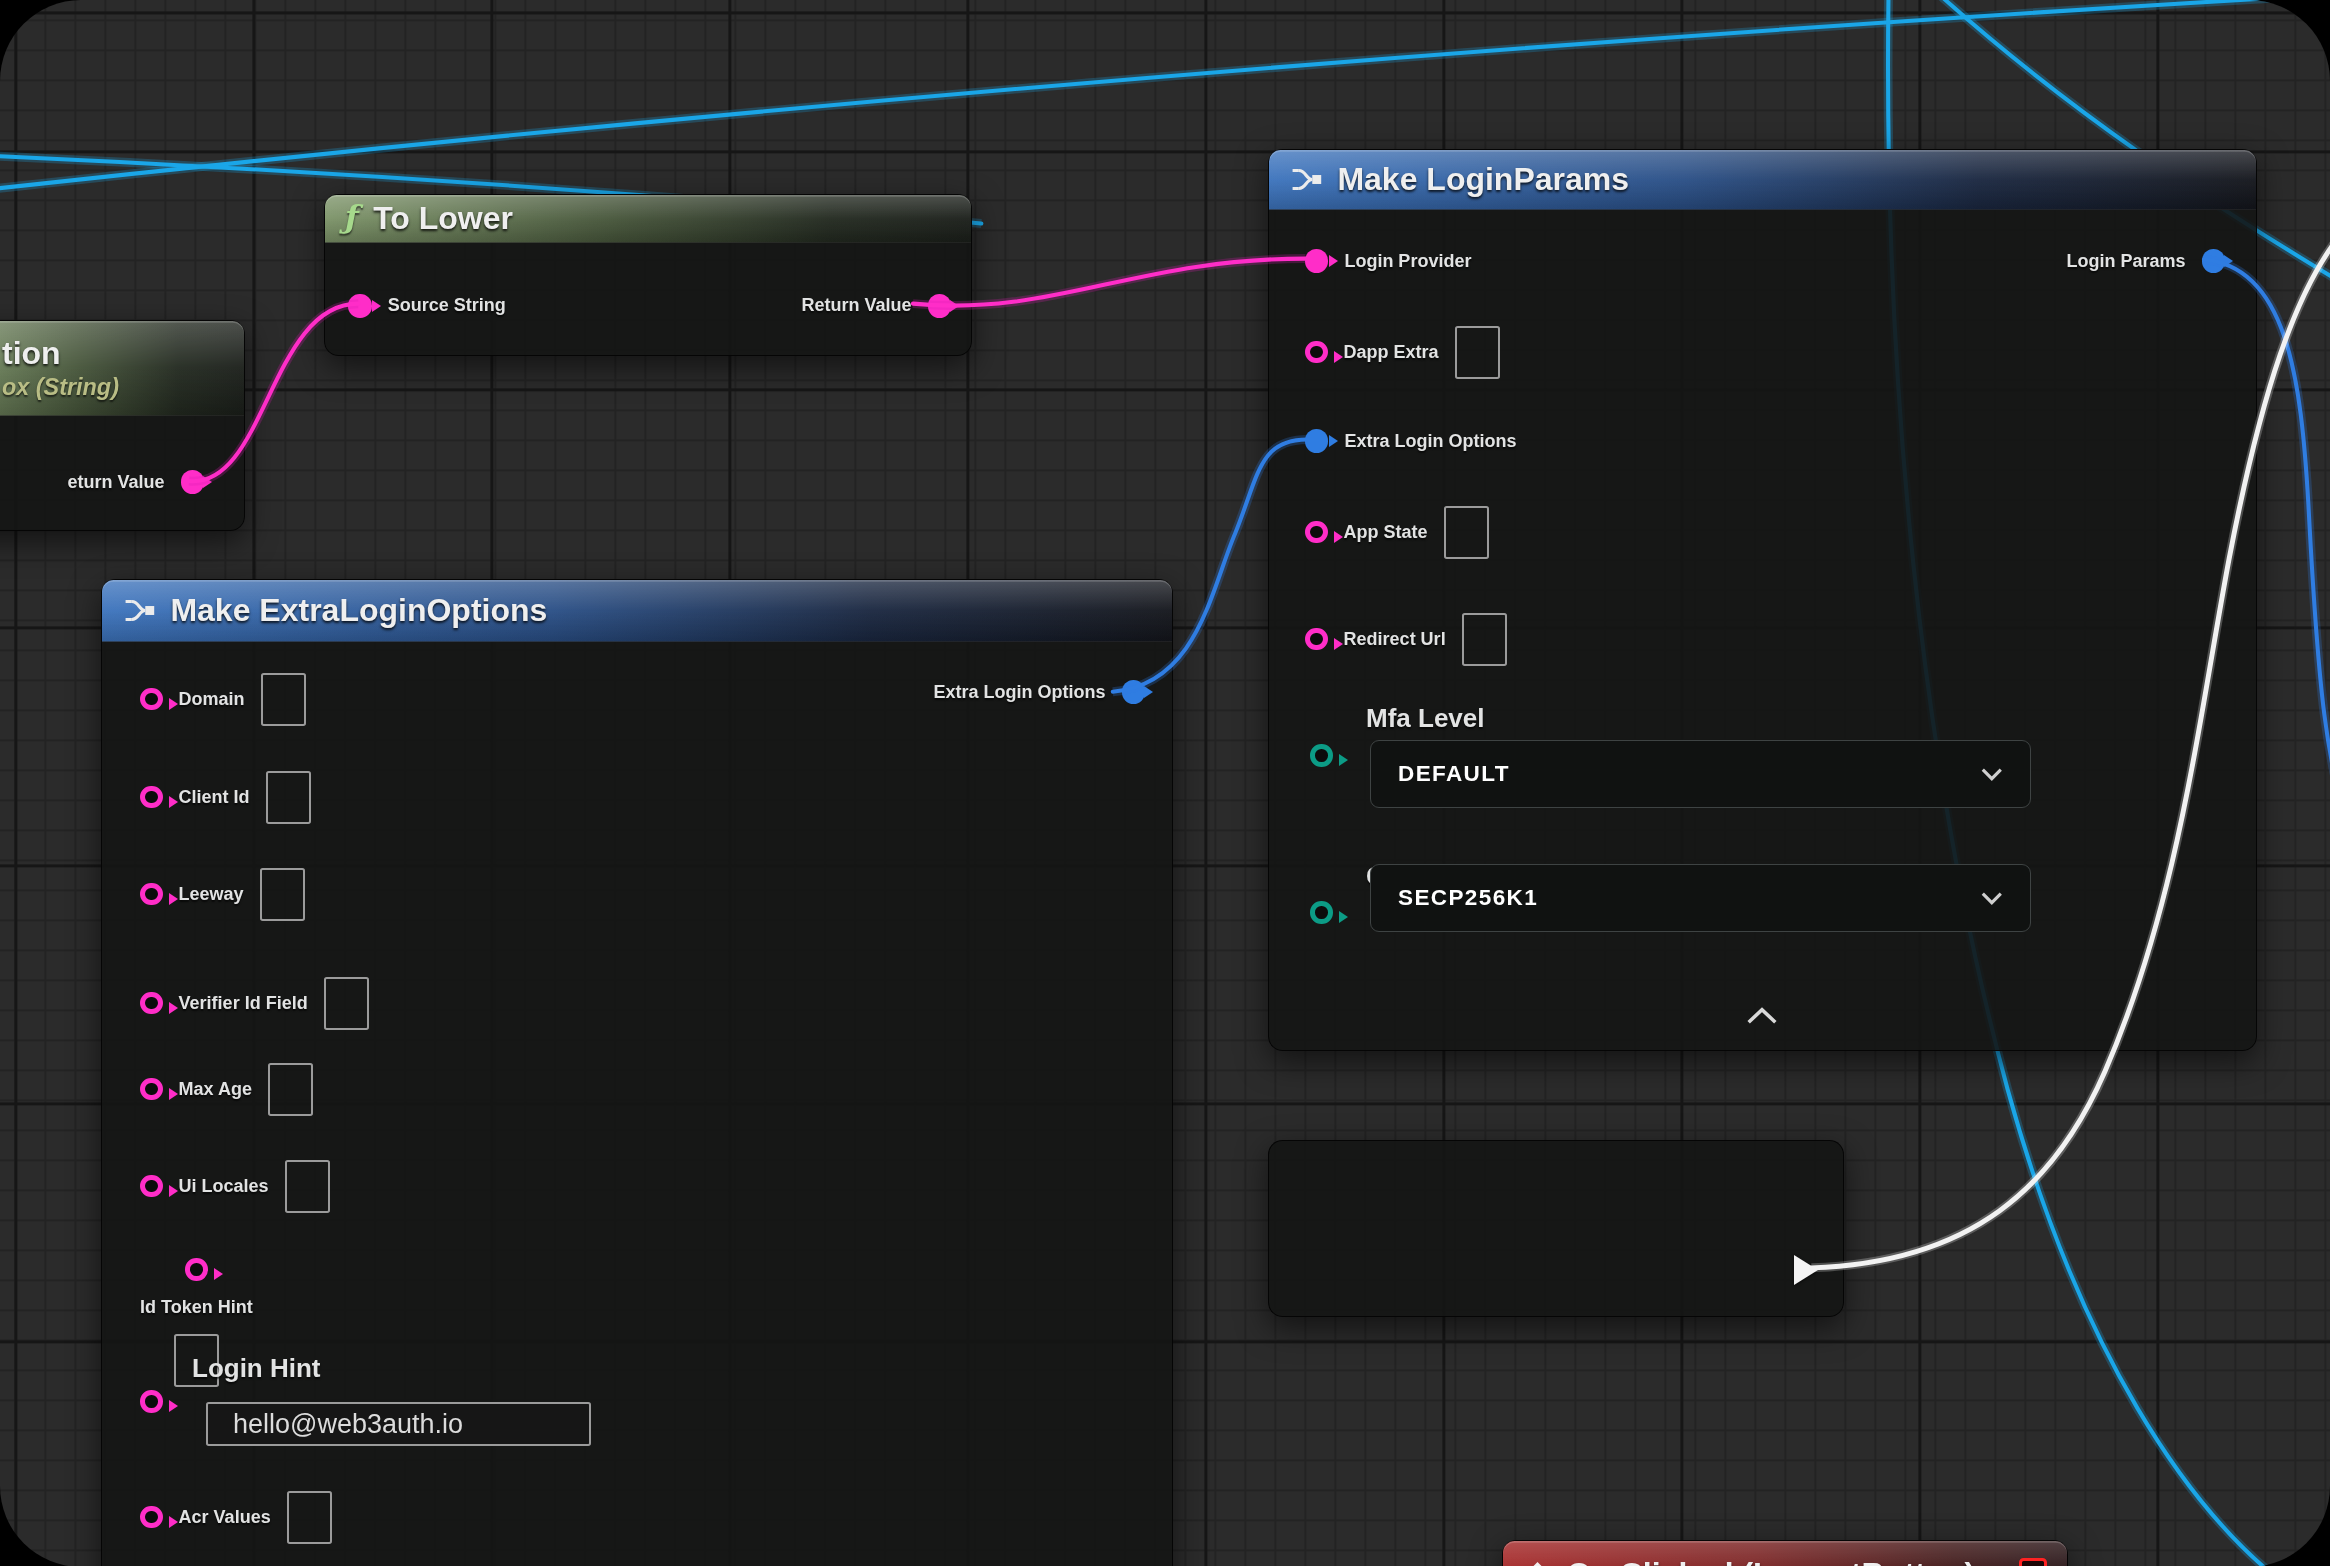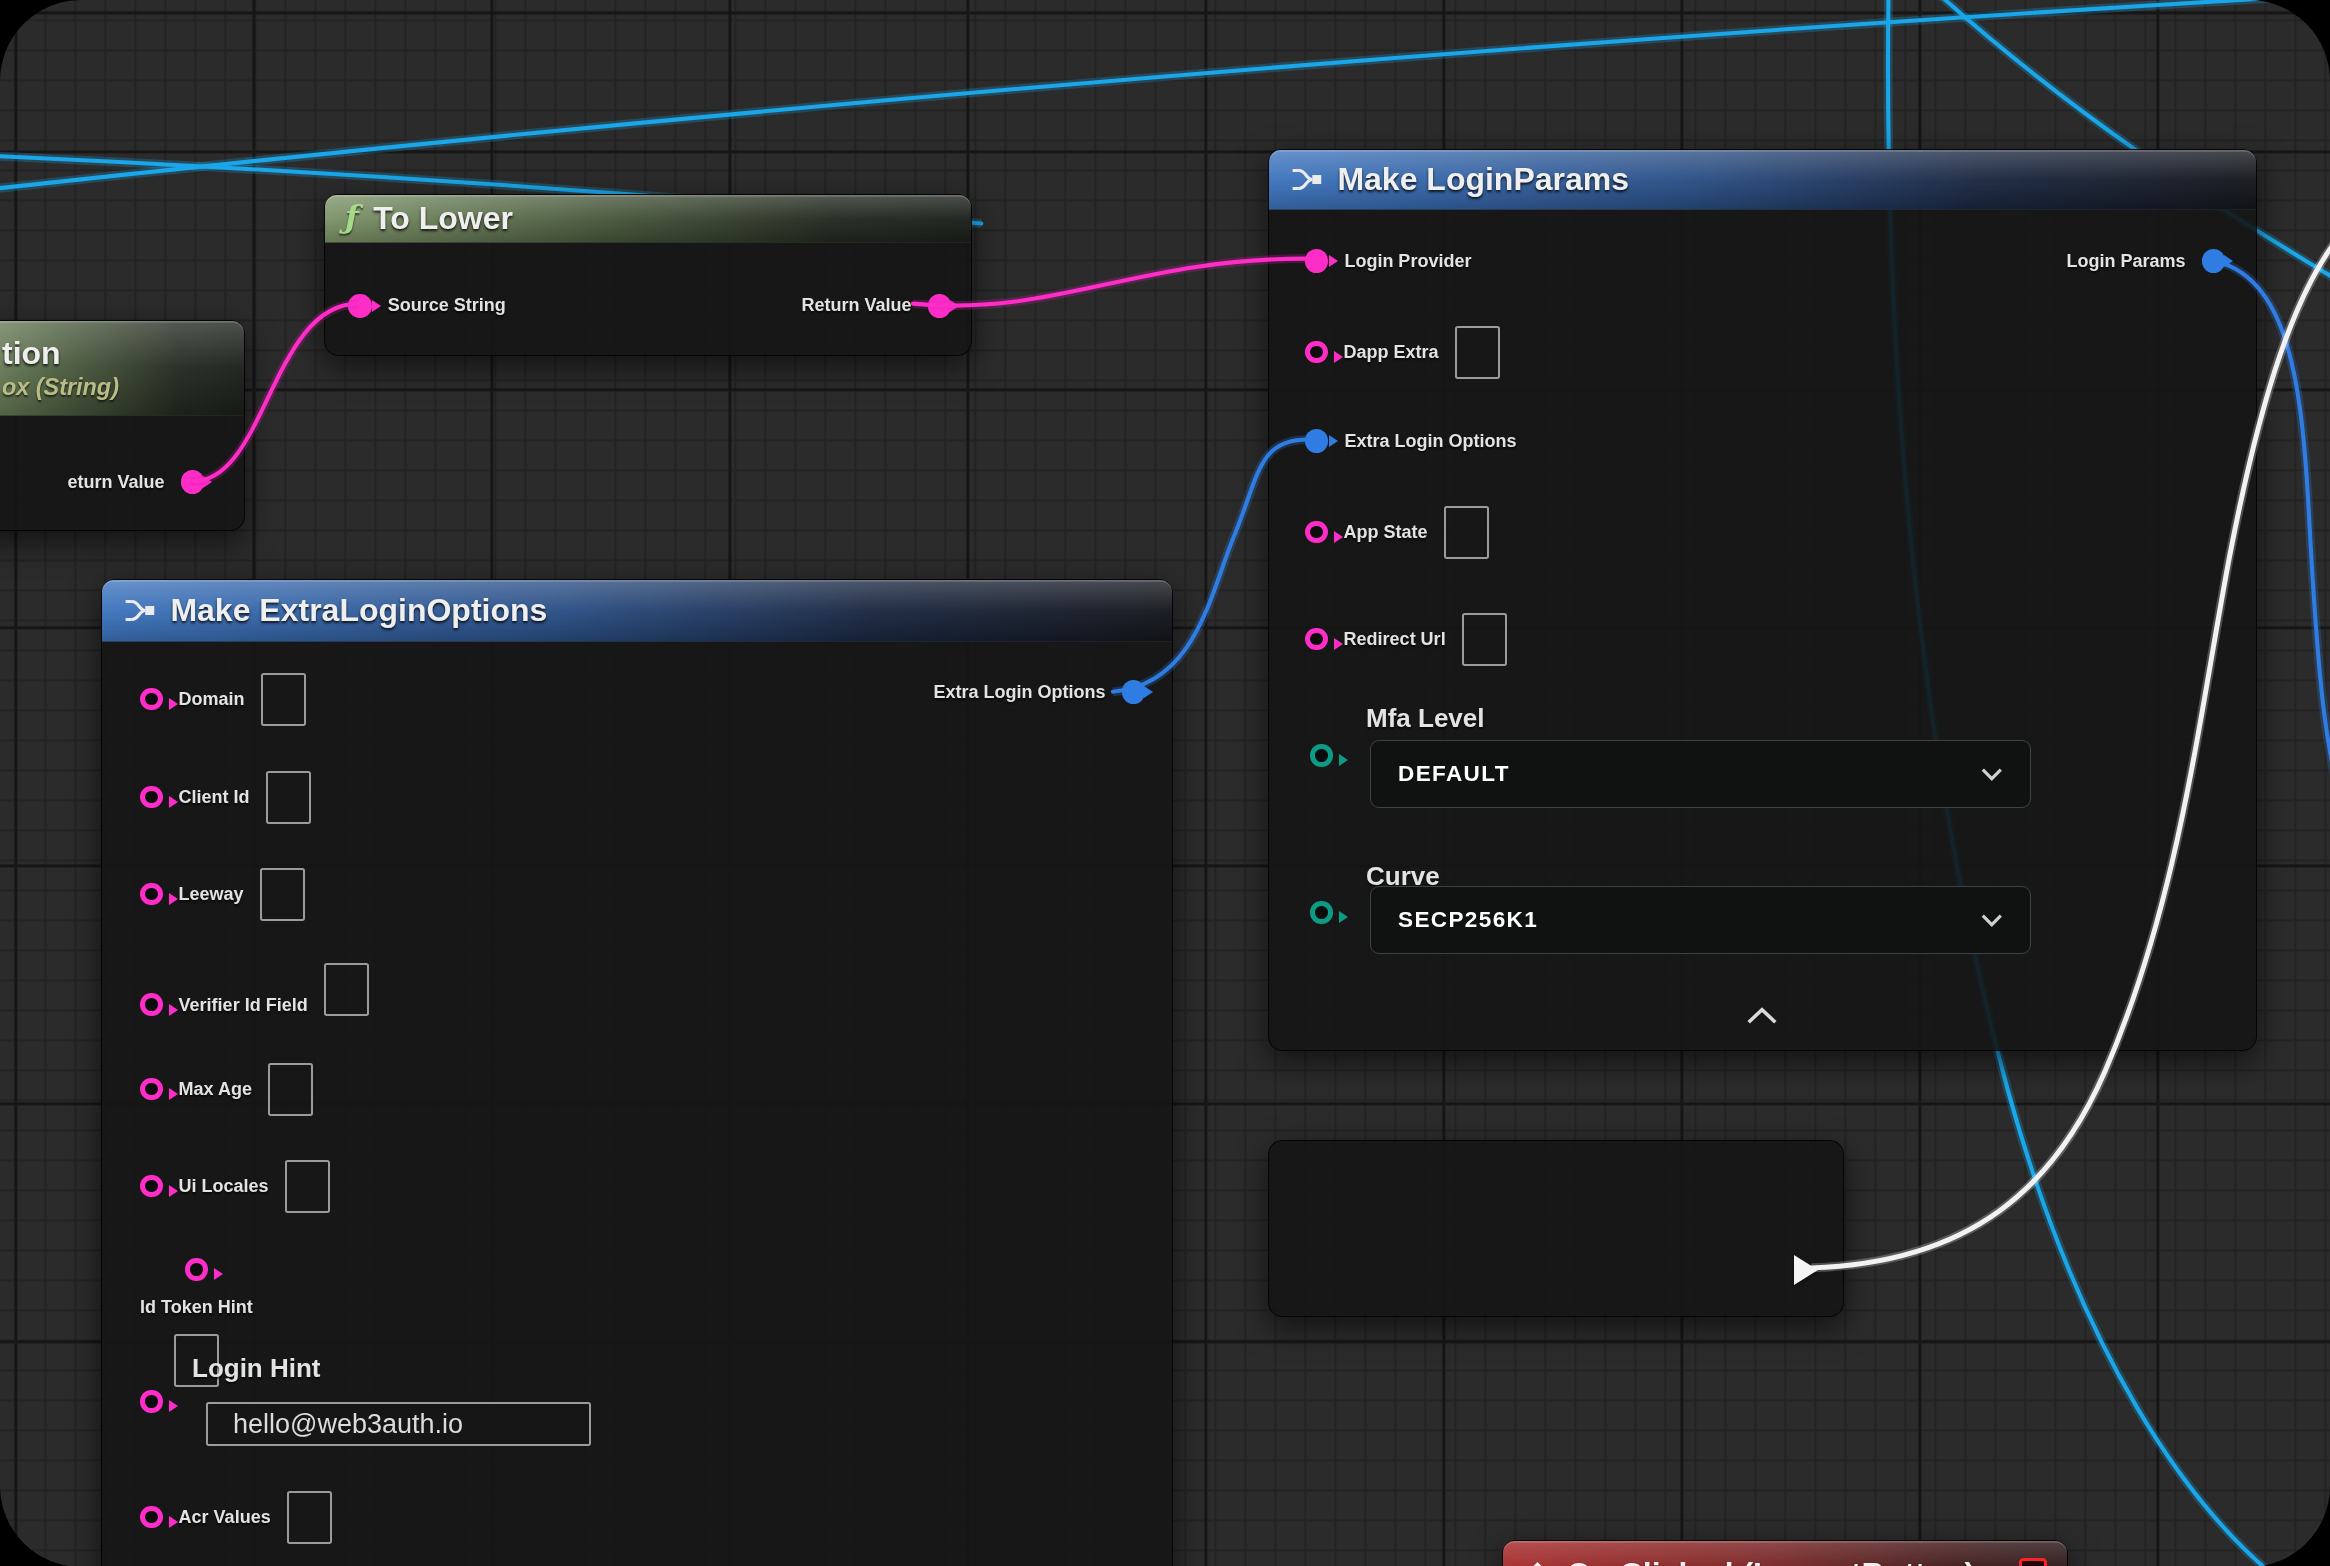--- a/index.html
+++ b/index.html
@@ -152,21 +152,21 @@
     <div class="row" style="top:192px; left:38px;">
       <span class="pin hollow" style="color:#ff2dc8;"></span>
       <span class="plabel">Client Id</span>
       <span class="vbox"></span>
     </div>
     <div class="row" style="top:289px; left:38px;">
       <span class="pin hollow" style="color:#ff2dc8;"></span>
       <span class="plabel">Leeway</span>
       <span class="vbox"></span>
     </div>
-    <div class="row" style="top:386px; left:38px;align-items:flex-end;">
+    <div class="row" style="top:398px; left:38px;">
       <span class="pin hollow" style="color:#ff2dc8;"></span>
       <span class="plabel">Verifier Id Field</span>
       <span class="vbox"></span>
     </div>
     <div class="row" style="top:484px; left:38px;">
       <span class="pin hollow" style="color:#ff2dc8;"></span>
       <span class="plabel">Max Age</span>
       <span class="vbox"></span>
     </div>
     <div class="row" style="top:581px; left:38px;">
@@ -236,21 +236,21 @@
     <span class="pin hollow" style="color:#0c9c86; position:absolute; left:41px; top:594px;"></span>
     <div class="dropdown" style="left:101px; top:590px;">
       <span>DEFAULT</span>
       <svg width="21.6" height="14.4" viewBox="0 0 24 16">
         <polyline points="2,3 12,13 22,3" fill="none" stroke="#cfcfcf" stroke-width="3.5"></polyline>
       </svg>
     </div>
 
     <div class="dlabel" style="left:97px; top:711px;">Curve</div>
     <span class="pin hollow" style="color:#0c9c86; position:absolute; left:41px; top:751px;"></span>
-    <div class="dropdown" style="left:101px; top:736px;">
+    <div class="dropdown" style="left:101px; top:714px;">
       <span>SECP256K1</span>
       <svg width="21.6" height="14.4" viewBox="0 0 24 16">
         <polyline points="2,3 12,13 22,3" fill="none" stroke="#cfcfcf" stroke-width="3.5"></polyline>
       </svg>
     </div>
 
     <svg width="32" height="18" viewBox="0 0 36 20" style="position:absolute; left:477px; top:857px;">
       <polyline points="3,17 18,3 33,17" fill="none" stroke="#d9d9d9" stroke-width="4"></polyline>
     </svg>
   </div>

